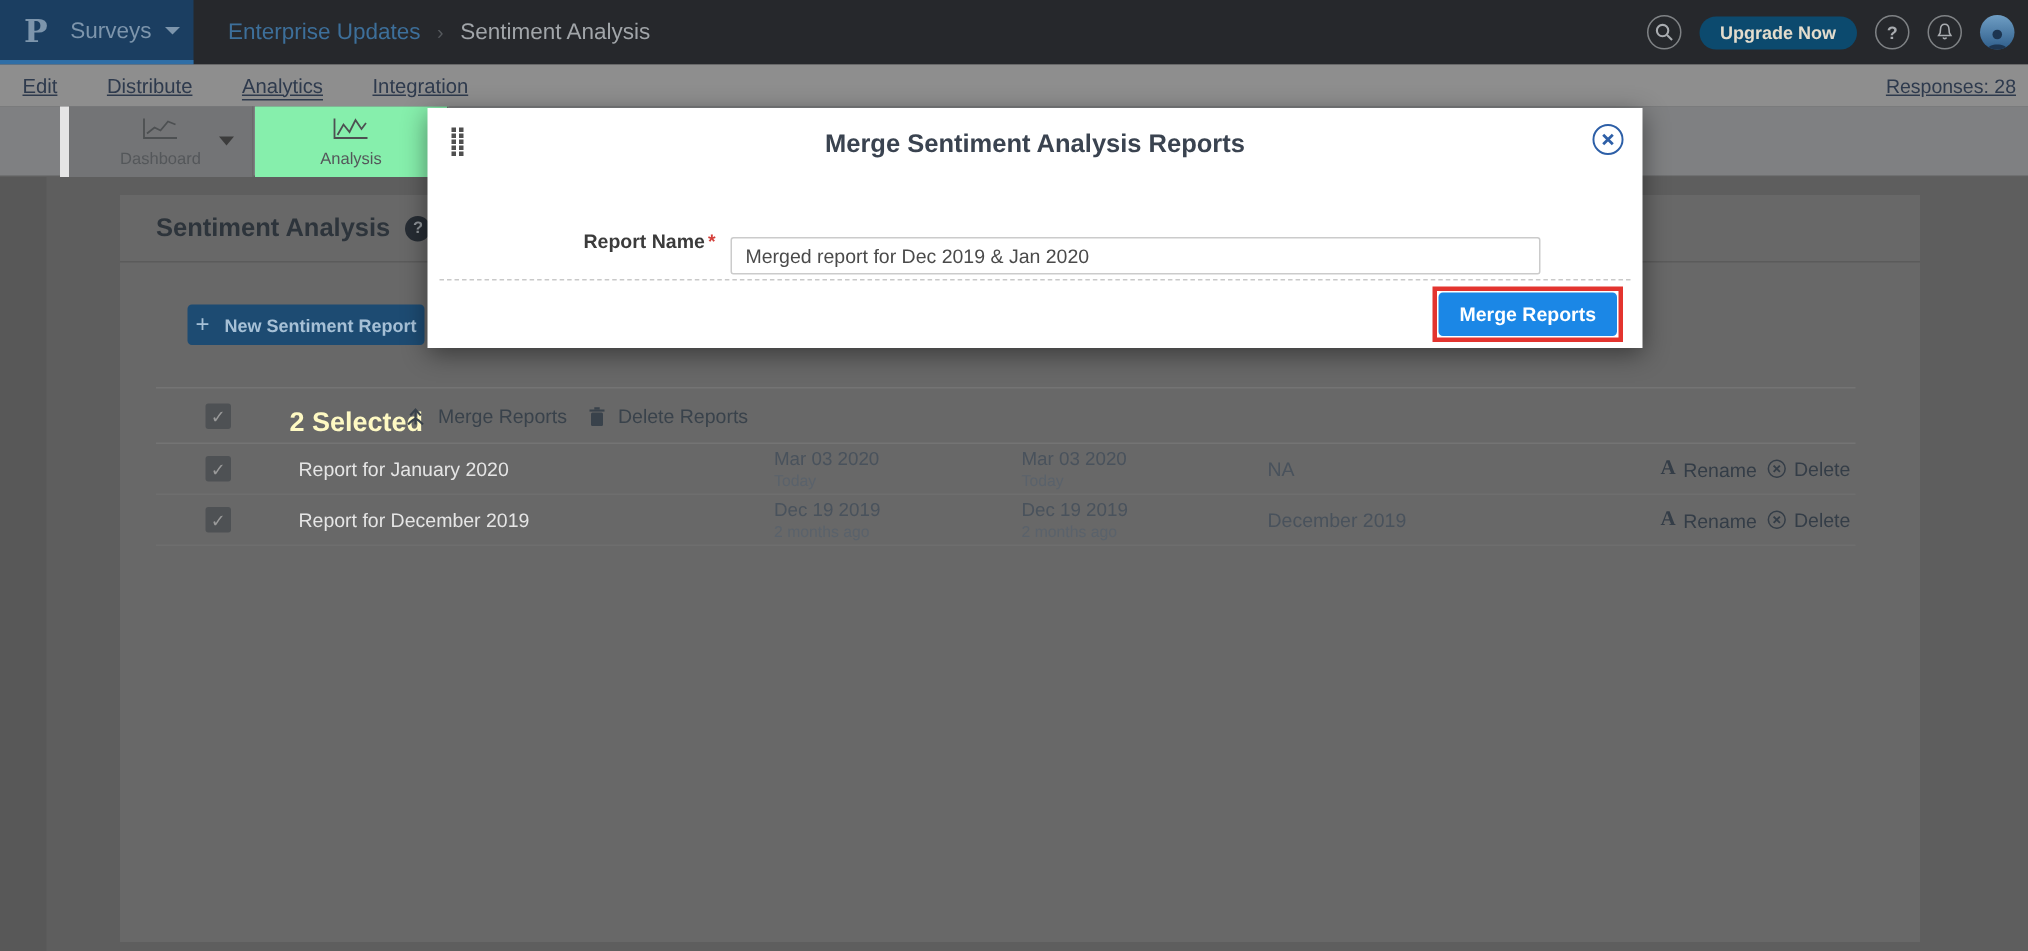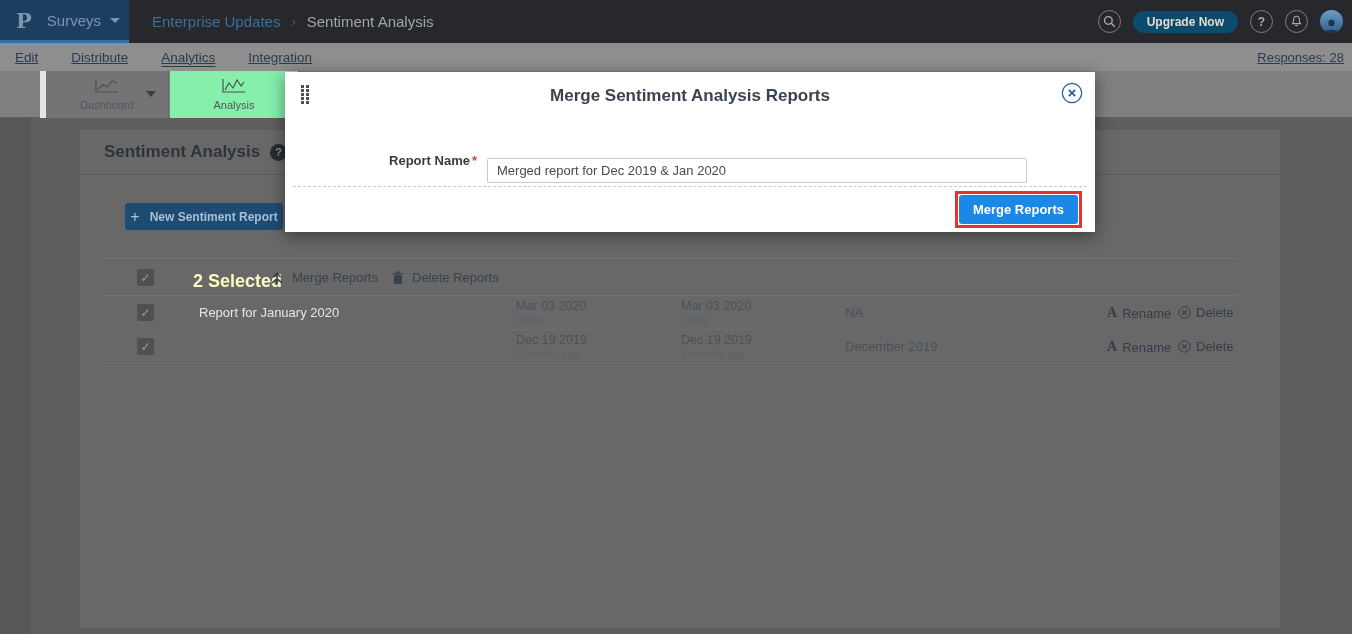--- a/index.html
+++ b/index.html
@@ -234,20 +234,21 @@
             <line x1="8.6" y1="4.4" x2="4.4" y2="8.6" stroke="#343d47" stroke-width="1.2"></line>
           </svg>
           <span>Delete</span>
         </span>
       </div>
 
       <div class="row">
         <span class="checkbox">
           <span style="color:#9a9a9a;font-size:12px;">✓</span>
         </span>
+        <span class="row-name">Report for December 2019</span>
         <span class="date-cell col-created">
           <span class="date-main">Dec 19 2019</span><br>
           <span class="date-sub">2 months ago</span>
         </span>
         <span class="date-cell col-modified">
           <span class="date-main">Dec 19 2019</span><br>
           <span class="date-sub">2 months ago</span>
         </span>
         <span class="col-period">December 2019</span>
         <span class="row-action rename-action">

